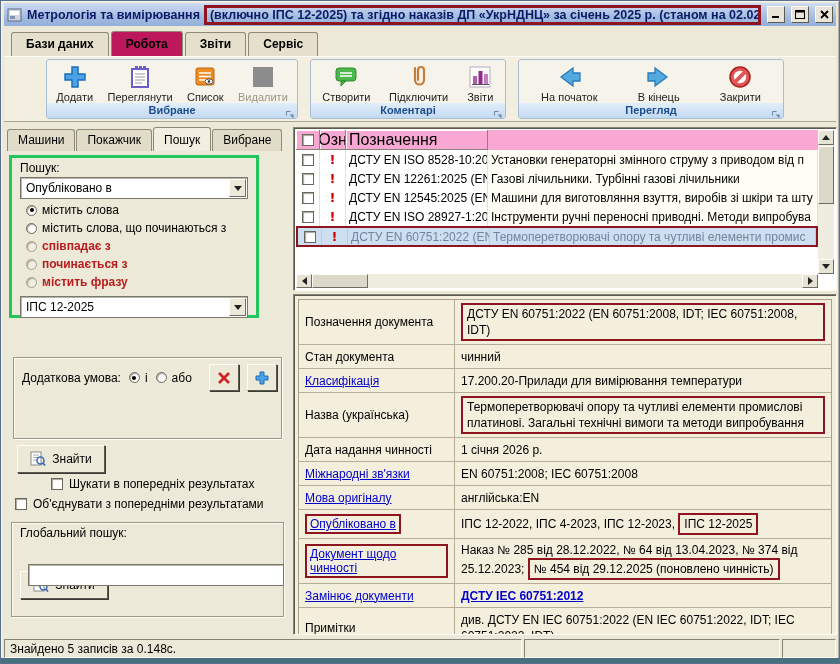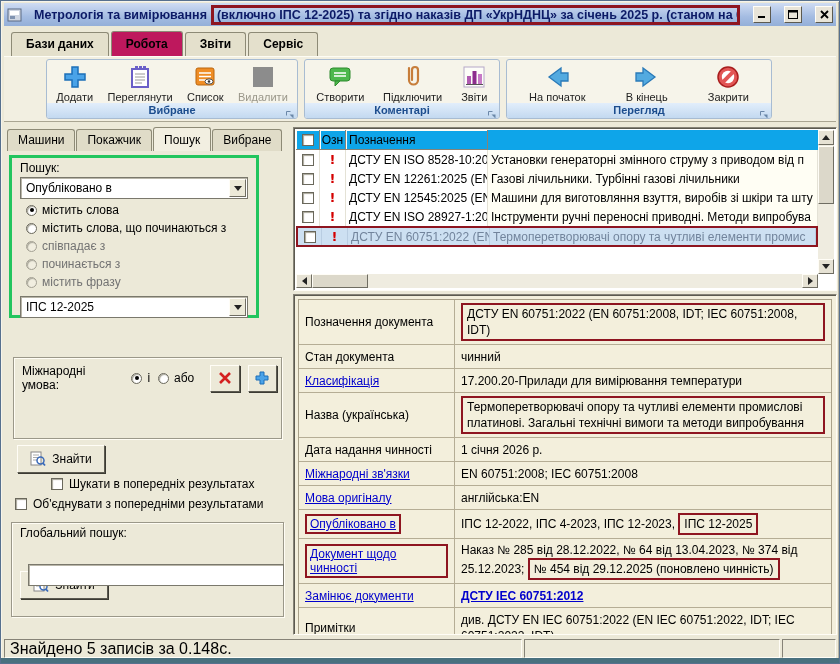--- a/index.html
+++ b/index.html
@@ -5,33 +5,33 @@
   html,body{margin:0;padding:0;background:#8f8f8f;}
   *{box-sizing:border-box;}
   .win{
     position:relative;width:840px;height:664px;background:#ece9d8;
     border:1px solid #56708e;box-shadow:inset 1px 1px 0 #f6f4ea, inset -1px -1px 0 #b7b3a2;
     font-family:"Liberation Sans", sans-serif;color:#000;overflow:hidden;
   }
   
   .titlebar{position:absolute;left:3px;top:2px;right:3px;height:23px;
     background:linear-gradient(#cfdcf2,#a4bce2 60%,#94afd8);
-    display:flex;align-items:center;padding:6px 3px;gap:11px;}
+    display:flex;align-items:center;padding:6px 3px;gap:4px;}
   .title-text{font-size:12.5px;font-weight:bold;color:#0c1a66;white-space:nowrap;overflow:hidden;flex:1;display:flex;align-items:center;}
   .title-hl{border:3px solid #8e1520;padding:0 3px;margin-left:4px;overflow:hidden;white-space:nowrap;}
   .winbtn{width:18px;height:17px;background:#e8e4d8;border:1px solid;border-color:#fffdf6 #5c5a50 #5c5a50 #fffdf6;
     display:flex;align-items:center;justify-content:center;margin-left:2px;flex:0 0 auto;}
   
   .tabstrip{position:absolute;left:10px;top:30px;height:25px;display:flex;align-items:flex-end;}
   .mtab{font-size:12px;font-weight:bold;padding:4px 14px 5px;background:#e4e0cc;border:1px solid #8d8a76;border-bottom:none;
     border-radius:3px 3px 0 0;margin-right:2px;position:relative;}
   .mtab.active{background:#be185d;z-index:2;padding-top:5px;}
   
   .ribbon{position:absolute;left:3px;top:55px;right:3px;height:66px;background:#f2efe1;border-top:1px solid #fdfcf4;border-bottom:1px solid #a9a592;}
-  .rgroups{position:absolute;left:42px;top:2px;display:flex;gap:6px;height:60px;}
+  .rgroups{position:absolute;left:42px;top:2px;display:flex;gap:12px;height:60px;}
   .rgroup{position:relative;border:1px solid #a8bcd2;border-radius:3px;background:#f6f4ea;overflow:hidden;display:flex;align-items:flex-start;justify-content:space-around;padding:1px 2px 16px;}
   .rcaption{position:absolute;left:0;right:0;bottom:0;height:15px;background:linear-gradient(#e2eefb,#c3d9f0);
     color:#1c4d8e;font-size:11px;font-weight:bold;text-align:center;line-height:15px;}
   .launcher{position:absolute;right:2px;bottom:2px;width:10px;height:10px;}
   .rbtn{display:flex;flex-direction:column;align-items:center;padding:2px 6px 0;font-size:11px;color:#222;}
   .rbtn .ic{width:27px;height:27px;display:flex;align-items:center;justify-content:center;}
   .rbtn .lbl{margin-top:1px;white-space:nowrap;}
   .rbtn.disabled .lbl{color:#9a978a;}
   
   .leftpanel{position:absolute;left:4px;top:124px;width:285px;height:510px;background:#ece9d8;}
@@ -40,33 +40,33 @@
   .ltab.active{background:#f2efe1;padding-top:5px;z-index:2;}
   .searchbox{position:absolute;left:4px;top:30px;width:250px;height:163px;border:3px solid #22c55e;}
   .flabel{font-size:12px;margin:3px 0 2px 8px;}
   .combo{position:relative;height:22px;background:#fff;border:1px solid #7a786c;box-shadow:inset 1px 1px 0 #b9b6a9;margin:0 8px;
     font-size:12px;display:flex;align-items:center;padding:0 20px 0 5px;white-space:nowrap;overflow:hidden;}
   .combo .drop{position:absolute;right:1px;top:1px;bottom:1px;width:17px;background:#ece9d8;border:1px solid;border-color:#fffdf6 #6f6d62 #6f6d62 #fffdf6;display:flex;align-items:center;justify-content:center;}
   .tri-down{width:0;height:0;border-left:4px solid transparent;border-right:4px solid transparent;border-top:5px solid #222;}
   .radiorow{display:flex;align-items:center;gap:5px;margin:4px 0 0 14px;font-size:12px;}
   .radio{width:11px;height:11px;border-radius:50%;background:#fff;border:1px solid #6a685c;box-shadow:inset 1px 1px 1px #a9a79a;position:relative;flex:0 0 auto;}
   .radio.checked::after{content:"";position:absolute;left:2.5px;top:2.5px;width:4px;height:4px;border-radius:50%;background:#000;}
-  .radiorow.disabled{color:#737373;}
+  .radiorow.disabled{color:#b91c1c;font-weight:bold;}
   .radiorow.disabled .radio{background:#f1eee0;border-color:#a3a093;}
   .groupbox{position:absolute;border:1px solid #9b9889;box-shadow:1px 1px 0 #fffdf4, inset 1px 1px 0 #fffdf4;background:#ece9d8;}
   .btn{background:#ece9d8;border:1px solid;border-color:#fffdf6 #5c5a50 #5c5a50 #fffdf6;box-shadow:1px 1px 0 #3c3b33;
     font-size:12px;display:inline-flex;align-items:center;justify-content:center;gap:6px;}
   .checkrow{display:flex;align-items:center;gap:6px;font-size:12px;position:absolute;left:10px;}
   .checkbox{width:12px;height:12px;background:#fff;border:1px solid #6a685c;box-shadow:inset 1px 1px 1px #a9a79a;flex:0 0 auto;}
   .textinput{position:absolute;background:#fff;border:1px solid #7a786c;box-shadow:inset 1px 1px 0 #b9b6a9;font-size:12px;padding:2px 4px;font-family:"Liberation Sans",sans-serif;}
   
   .rtable{position:absolute;left:292px;top:126px;width:544px;height:164px;background:#fff;
     border:1px solid;border-color:#868377 #fffdf6 #fffdf6 #868377;box-shadow:inset 1px 1px 0 #5c5a50;}
   .rt-inner{position:absolute;left:2px;top:2px;right:18px;bottom:16px;overflow:hidden;}
-  .hrow{display:flex;height:20px;background:#0ea5e9;font-size:12px;}
+  .hrow{display:flex;height:20px;background:#f9a8d4;font-size:16px;}
   .hcell{border-right:1px solid #868377;border-bottom:1px solid #868377;box-shadow:inset 1px 1px 0 #fffdf6;display:flex;align-items:center;padding:0 3px;overflow:hidden;white-space:nowrap;}
   .drow{display:flex;height:19px;font-size:12px;background:#fff;}
   .dcell{display:flex;align-items:center;padding:0 3px;overflow:hidden;white-space:nowrap;border-right:1px solid #e4e2d6;}
   .col-cb{width:24px;flex:0 0 auto;justify-content:center;}
   .col-mark{width:26px;flex:0 0 auto;justify-content:center;}
   .col-code{width:142px;flex:0 0 auto;}
   .col-name{flex:1;background:#fffef4;}
   .excl{color:#d40000;font-weight:bold;font-size:13px;font-family:"DejaVu Sans",sans-serif;}
   .drow.selected{border:2px solid #8e1520;height:21px;}
   .drow.selected .dcell{background:#cde0f2;color:#72849c;border-right-color:#b9cde2;}
@@ -84,21 +84,21 @@
   .dtable{border:1px solid #a9a189;border-bottom:none;}
   .dtr{display:grid;grid-template-columns:156px 1fr;border-bottom:1px solid #b5ad95;}
   .dt-label{border-right:1px solid #b5ad95;padding:3px 6px;font-size:12px;display:flex;align-items:center;}
   .dt-value{padding:3px 6px;font-size:12px;line-height:16px;display:flex;align-items:center;flex-wrap:wrap;}
   .one{min-height:24px;}.two{min-height:40px;}
   a.link, .link{color:#0000cc;text-decoration:underline;cursor:pointer;}
   .rb-label{border:2px solid #8e1520;padding:1px 3px;display:inline-block;}
   .rb-value{border:2px solid #8e1520;padding:1px 4px;display:inline-block;}
   
   .statusbar{position:absolute;left:3px;right:3px;top:636px;height:21px;display:flex;gap:2px;background:#ece9d8;padding-top:2px;}
-  .spanel{border:1px solid;border-color:#868377 #fffdf6 #fffdf6 #868377;font-size:16px;padding:0 5px;display:flex;align-items:center;overflow:hidden;white-space:nowrap;text-align:right;}
+  .spanel{border:1px solid;border-color:#868377 #fffdf6 #fffdf6 #868377;font-size:12px;padding:0 5px;display:flex;align-items:center;overflow:hidden;white-space:nowrap;text-align:right;}
   .bottomedge{position:absolute;left:0;right:0;bottom:0;height:5px;background:#49707e;}
 </style>
 </head>
 <body>
 
 <div class="win">
 
   <div class="titlebar">
     <span style="flex:0 0 auto;display:flex;">
       <svg width="16" height="16">
@@ -299,21 +299,21 @@
       <div class="combo" style="margin-top:7px;">
         <span>ІПС 12-2025</span>
         <span class="drop">
             <span class="tri-down"></span>
           </span>
       </div>
     </div>
 
     <div class="groupbox" style="left:8px;top:232px;width:269px;height:82px;">
       <div style="display:flex;align-items:center;gap:8px;padding:6px 4px 0 8px;">
-        <span style="font-size:12px;">Міжнародні умова:</span>
+        <span style="font-size:12px;">Додаткова умова:</span>
         <span class="radiorow" style="margin:0;">
           <span class="radio checked"></span>
           <span>і</span>
         </span>
         <span class="radiorow" style="margin:0;">
           <span class="radio"></span>
           <span>або</span>
         </span>
         <span style="flex:1;"></span>
         <span class="btn" style="width:30px;height:27px;">

